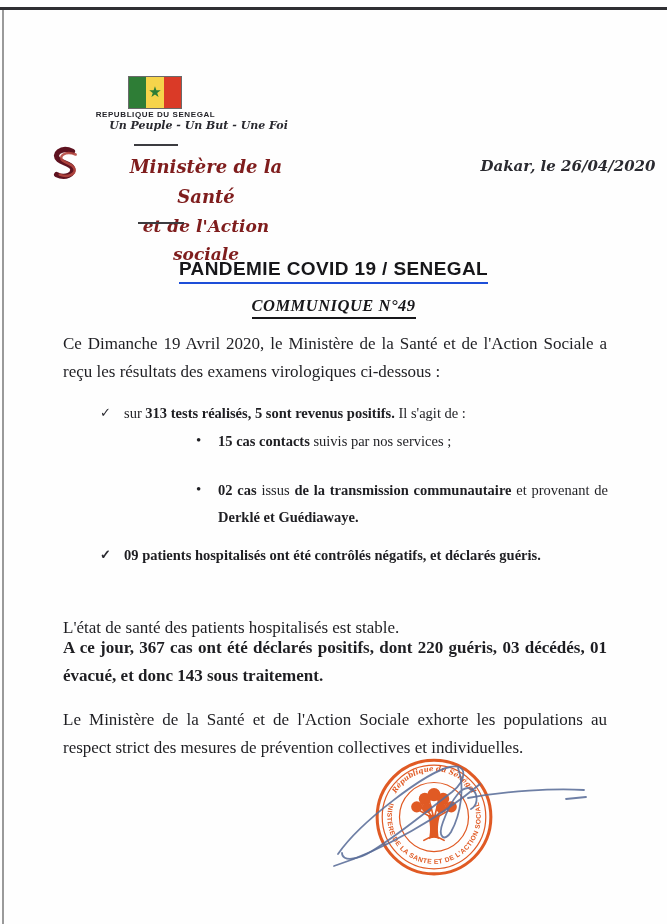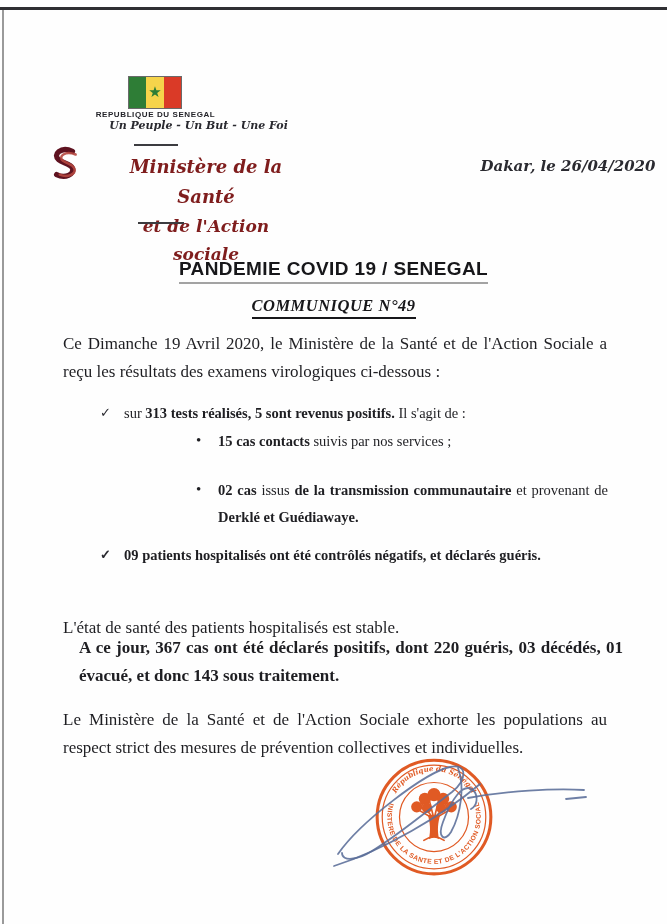--- a/index.html
+++ b/index.html
@@ -26,41 +26,41 @@
   .rule-b{left:138px;top:222px;width:46px;}
   .ministry-logo{position:absolute;left:49px;top:146px;width:30px;height:36px;}
   .ministry{position:absolute;left:72px;top:152px;width:182px;text-align:center;font-weight:bold;color:#7f1d1d;}
   .ministry .l1{font-size:18px;line-height:30px;}
   .ministry .l2{font-size:17px;line-height:28px;}
   .dateline{position:absolute;left:420px;top:157px;width:210px;text-align:center;font-weight:bold;font-size:15px;color:#2a2a30;}
 
   
   .title-wrap{position:absolute;left:0;top:258px;width:667px;text-align:center;}
   .title{display:inline-block;font-family:"Liberation Sans",sans-serif;font-weight:bold;font-size:19px;
-    letter-spacing:.4px;color:#17171a;border-bottom:2px solid #a3a3a3;padding-bottom:2px;}
+    letter-spacing:.4px;color:#17171a;border-bottom:2px solid #1d4ed8;padding-bottom:2px;}
   .subtitle-wrap{position:absolute;left:0;top:296px;width:667px;text-align:center;}
   .subtitle{display:inline-block;font-weight:bold;font-style:italic;font-size:16.5px;letter-spacing:.5px;
     color:#17171a;border-bottom:2px solid #17171a;padding-bottom:1px;}
 
   
   .para{position:absolute;left:63px;width:544px;font-size:17px;line-height:28px;}
   .just{text-align:justify;}
   .p-intro{top:330px;}
   .check-row{position:absolute;left:100px;width:510px;font-size:14.5px;line-height:20px;}
   .check-glyph{position:absolute;left:0;top:0;font-size:13px;color:#2a2a30;}
   .check-text{margin-left:24px;}
   .c1{top:403px;}
   .c2{top:545px;font-weight:bold;}
   .bullet-row{position:absolute;left:196px;font-size:14.5px;}
   .bullet-glyph{position:absolute;left:0;top:-1px;font-size:15px;}
   .bullet-text{margin-left:22px;}
   .b1{top:431px;width:400px;line-height:20px;}
   .b2{top:477px;width:412px;line-height:27px;}
   .p-state{top:614px;}
-  .p-totals{top:634px;font-weight:bold;margin-left:16px;}
+  .p-totals{top:634px;font-weight:bold;}
   .p-exhort{top:706px;}
   b{font-weight:bold;}
 
   
   .stamp-svg{position:absolute;left:368px;top:750px;width:132px;height:132px;z-index:1;}
   .stamp-ring{fill:none;stroke:var(--stamp);stroke-width:3;}
   .stamp-ring2{fill:none;stroke:var(--stamp);stroke-width:1.2;}
   .stamp-text-top{font-family:"DejaVu Serif",serif;font-style:italic;font-weight:bold;font-size:7px;fill:var(--stamp);}
   .stamp-text-ring{font-family:"Liberation Sans",sans-serif;font-weight:bold;font-size:6.6px;letter-spacing:.4px;fill:var(--stamp);}
   .stamp-fill{fill:var(--stamp);}

